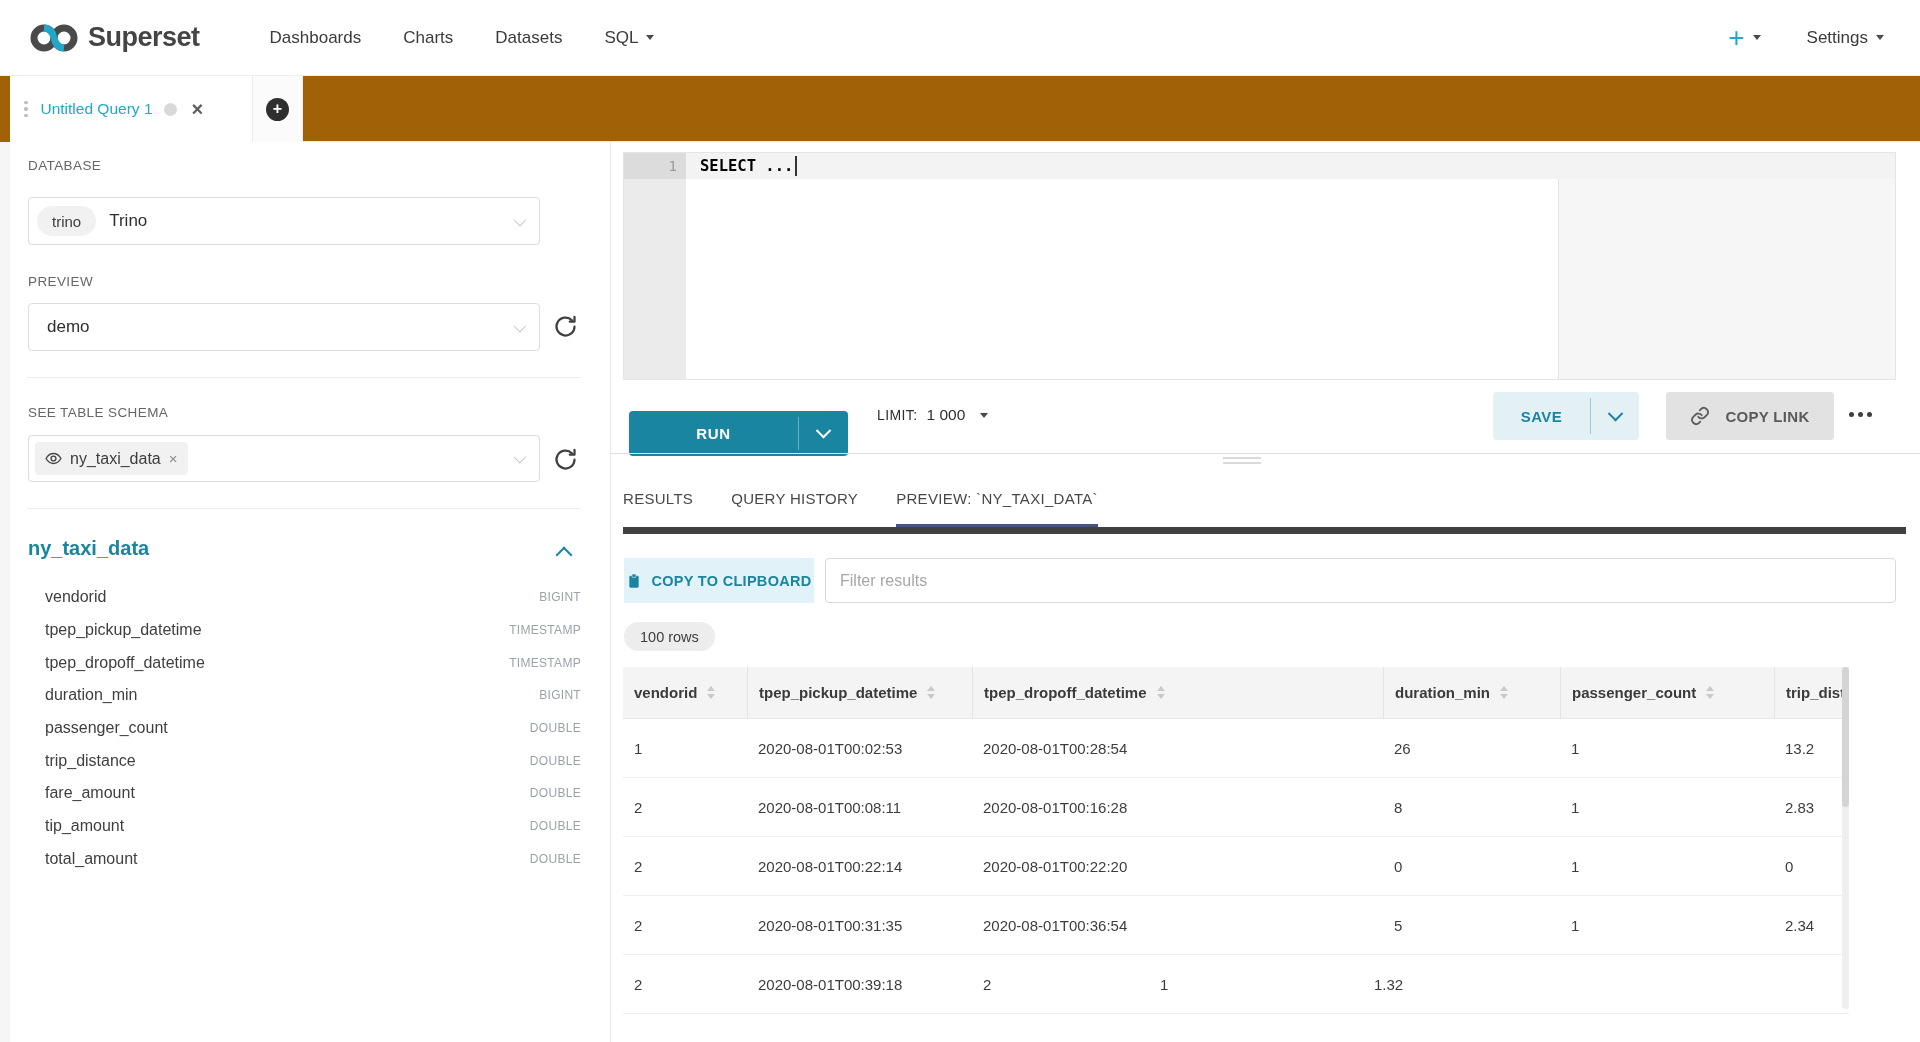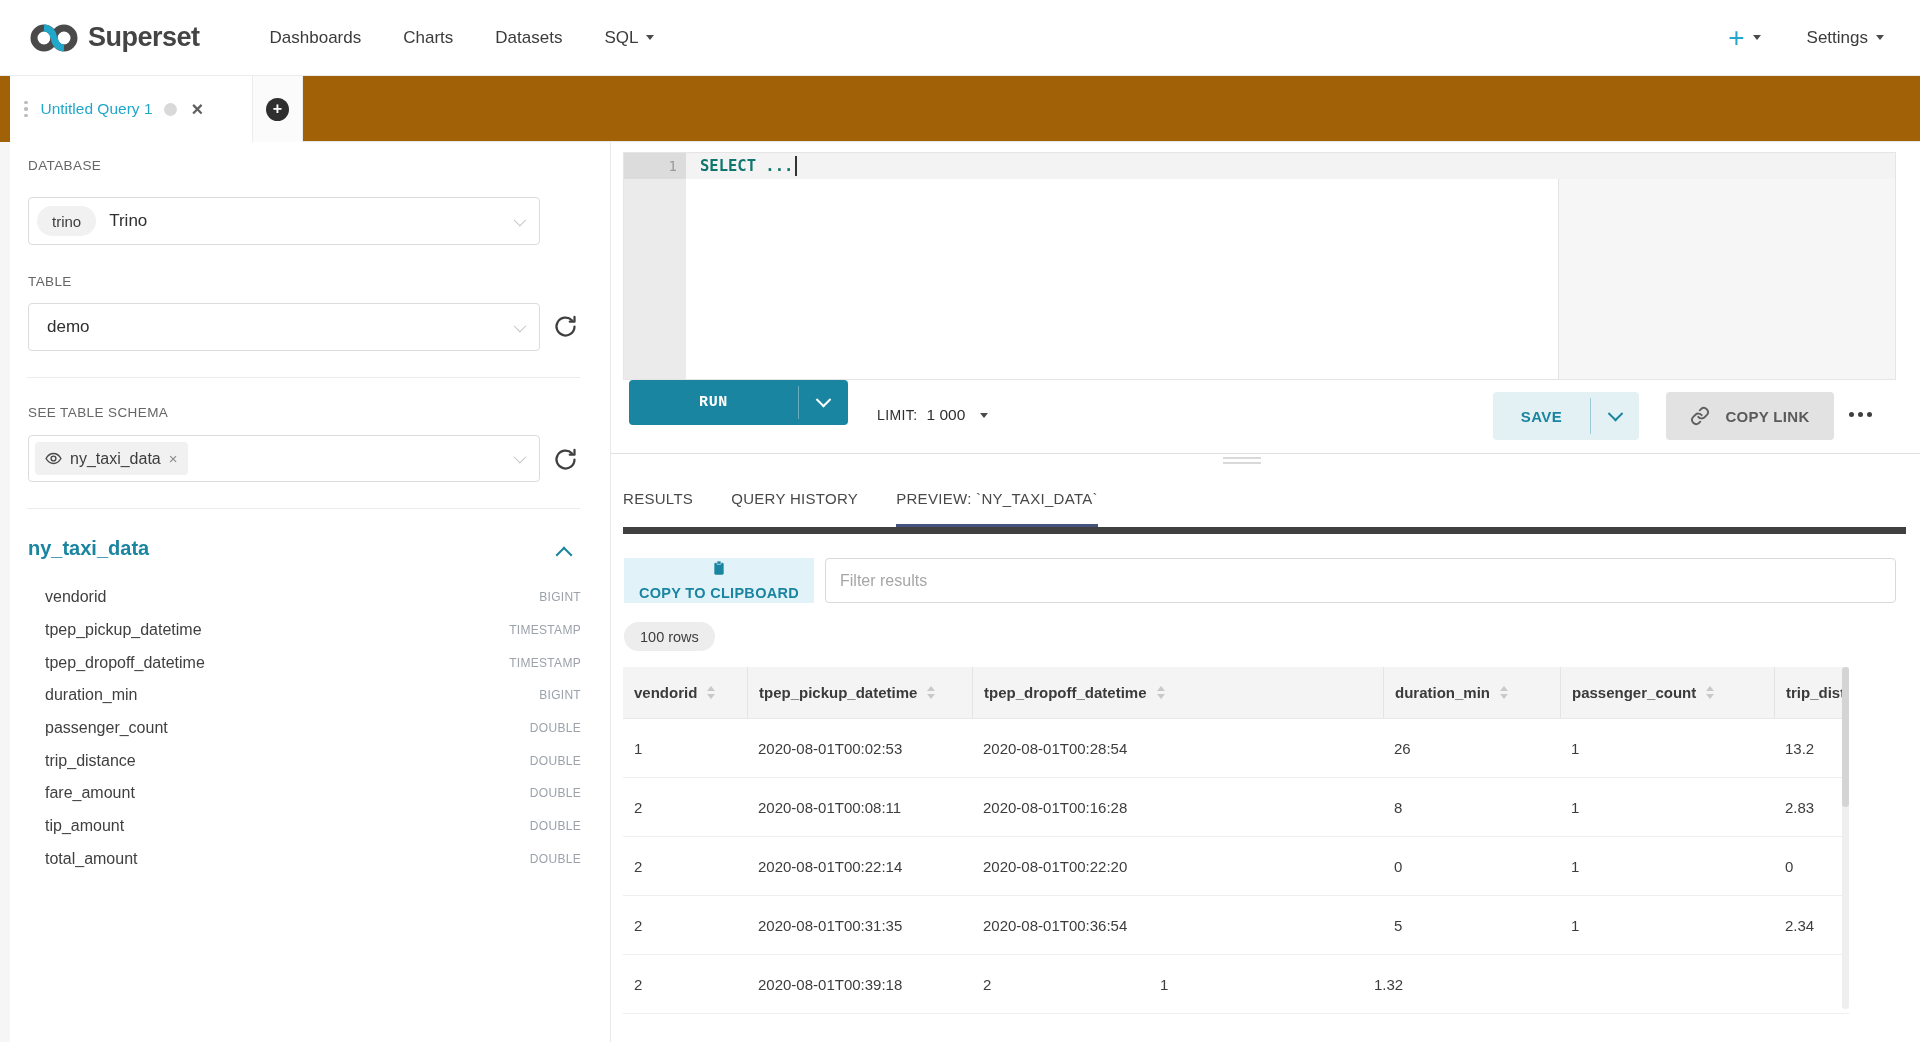--- a/index.html
+++ b/index.html
@@ -49,25 +49,25 @@
   .col-name{font-size:16px;color:#3f3f3f;}
   .col-type{font-size:12px;color:#9ca2aa;letter-spacing:0.3px;}
 
   
   .editor-pane{left:610px;top:142px;width:1310px;height:900px;background:#fff;border-left:1px solid #e8e8e8;box-sizing:border-box;}
   .sql-editor{position:absolute;left:12px;top:10px;width:1273px;height:228px;border:1px solid #e5e5e5;background:#fff;box-sizing:border-box;}
   .print-margin{position:absolute;left:934px;top:0;bottom:0;right:0;background:#f6f6f6;border-left:1px solid #e3e3e3;}
   .gutter{position:absolute;left:0;top:0;bottom:0;width:62px;background:#ebebeb;}
   .gutter-cell{height:26px;background:#dcdcdc;display:flex;align-items:center;justify-content:flex-end;padding-right:9px;box-sizing:border-box;font-family:"DejaVu Sans Mono",monospace;font-size:14px;color:#9a9a9a;}
   .active-line{position:absolute;left:62px;right:0;top:0;height:26px;background:#f3f3f3;}
-  .code-line{position:absolute;left:76px;top:3px;font-family:"DejaVu Sans Mono",monospace;font-weight:bold;font-size:15.5px;color:#0f766e;display:flex;align-items:center;text-align:center;}
+  .code-line{position:absolute;left:76px;top:3px;font-family:"DejaVu Sans Mono",monospace;font-weight:bold;font-size:15.5px;color:#000000;display:flex;align-items:center;text-align:center;}
   .cursor-bar{display:inline-block;width:2px;height:20px;background:#333;margin-left:2px;}
 
   
-  .run-btn{position:absolute;left:18px;top:238px;width:219px;height:45px;background:#1a85a0;border-radius:4px;display:flex;color:#fff;font-family:Liberation Mono, monospace;}
+  .run-btn{position:absolute;left:18px;top:269px;width:219px;height:45px;background:#1a85a0;border-radius:4px;display:flex;color:#fff;}
   .run-main{flex:1;display:flex;align-items:center;justify-content:center;font-size:15px;font-weight:bold;letter-spacing:0.6px;}
   .run-split{width:1px;background:rgba(255,255,255,0.35);margin:6px 0;}
   .run-chev{width:49px;display:flex;align-items:center;justify-content:center;}
   .chev-down-w{width:9px;height:9px;border-right:2.2px solid #fff;border-bottom:2.2px solid #fff;transform:rotate(45deg) translate(-2px,-2px);}
   .limit-ctl{position:absolute;left:255px;top:258px;height:30px;display:flex;align-items:center;gap:9px;margin-left:11px;}
   .limit-label{font-size:14px;color:#2f2f2f;letter-spacing:0.4px;}
   .limit-value{font-size:15.5px;color:#2f2f2f;}
   .limit-caret{width:0;height:0;border-left:4.5px solid transparent;border-right:4.5px solid transparent;border-top:5px solid #4a4a4a;margin-left:6px;}
   .save-btn{position:absolute;left:882px;top:250px;width:146px;height:48px;background:#e3f1f5;border-radius:4px;display:flex;}
   .save-main{flex:1;display:flex;align-items:center;justify-content:center;font-size:15px;font-weight:bold;color:#1a85a0;letter-spacing:0.4px;}
@@ -82,21 +82,21 @@
   .south-divider{position:absolute;left:0;right:0;top:311px;height:1px;background:#e0e0e0;}
   .split-grip{position:absolute;left:612px;top:315px;width:38px;display:flex;flex-direction:column;gap:3px;}
   .split-grip i{height:2px;background:#d9d9d9;}
 
   
   .south-tabs{position:absolute;left:12px;top:338px;width:1283px;border-bottom:7px solid #404040;display:flex;gap:38px;}
   .sp-tab{font-size:15px;color:#484848;letter-spacing:0.3px;padding:10px 0 17px 0;border-bottom:3px solid transparent;white-space:nowrap;}
   .sp-tab.active{border-bottom-color:#44547c;}
 
   
-  .copy-clip-btn{position:absolute;left:13px;top:416px;width:190px;height:45px;background:#e1f3f9;border-radius:0;display:flex;align-items:center;justify-content:center;gap:9px;font-size:14.5px;font-weight:bold;color:#1a85a0;letter-spacing:0.3px;flex-direction:column;}
+  .copy-clip-btn{position:absolute;left:13px;top:416px;width:190px;height:45px;background:#e1f3f9;border-radius:0;display:flex;align-items:center;justify-content:center;gap:9px;font-size:14.5px;font-weight:bold;color:#1a85a0;letter-spacing:0.3px;}
   .filter-input{position:absolute;left:214px;top:416px;width:1071px;height:45px;border:1px solid #d9d9d9;border-radius:4px;box-sizing:border-box;padding:0 14px;font-size:16px;color:#3d3d3d;font-family:"Liberation Sans",sans-serif;outline:none;}
   .filter-input::placeholder{color:#a6a6a6;}
   .rows-badge{position:absolute;left:13px;top:480px;height:29px;background:#ededed;border-radius:15px;display:flex;align-items:center;padding:0 16px;font-size:14.5px;color:#3d3d3d;}
 
   
   .results-table{position:absolute;left:12px;top:525px;width:1226px;overflow:hidden;}
   .rt-header{display:flex;background:#f4f4f4;height:51px;border-bottom:1px solid #e8e8e8;width:1462px;}
   .rt-hcell{display:flex;align-items:center;gap:10px;padding-left:11px;box-sizing:border-box;font-size:15px;font-weight:bold;color:#3b3b3b;border-left:1px solid #e4e4e4;}
   .rt-hcell:first-child{border-left:none;}
   .rt-row{display:flex;height:58px;border-bottom:1px solid #efefef;width:1462px;}
@@ -175,21 +175,21 @@
   </div>
 
   <div class="abs sidebar">
     <div class="side-label" style="top:16px">DATABASE</div>
     <div class="select-box" style="top:55px">
       <span class="mini-pill">trino</span>
       <span class="select-value">Trino</span>
       <i class="select-caret"></i>
     </div>
 
-    <div class="side-label" style="top:132px">TABLE</div>
+    <div class="side-label" style="top:132px">PREVIEW</div>
     <div class="select-box" style="top:161px">
       <span class="select-value pad">demo</span>
       <i class="select-caret"></i>
     </div>
     <div class="refresh-btn" style="top:171px">
       <svg viewBox="0 0 24 24" width="27" height="27" fill="none" stroke="#3f3f3f" stroke-width="2" stroke-linecap="round" stroke-linejoin="round">
         <path d="M20 12a8 8 0 1 1-2.3-5.6"></path>
           <path d="M20 3.5v4.2h-4.2"></path>
       </svg>
     </div>

